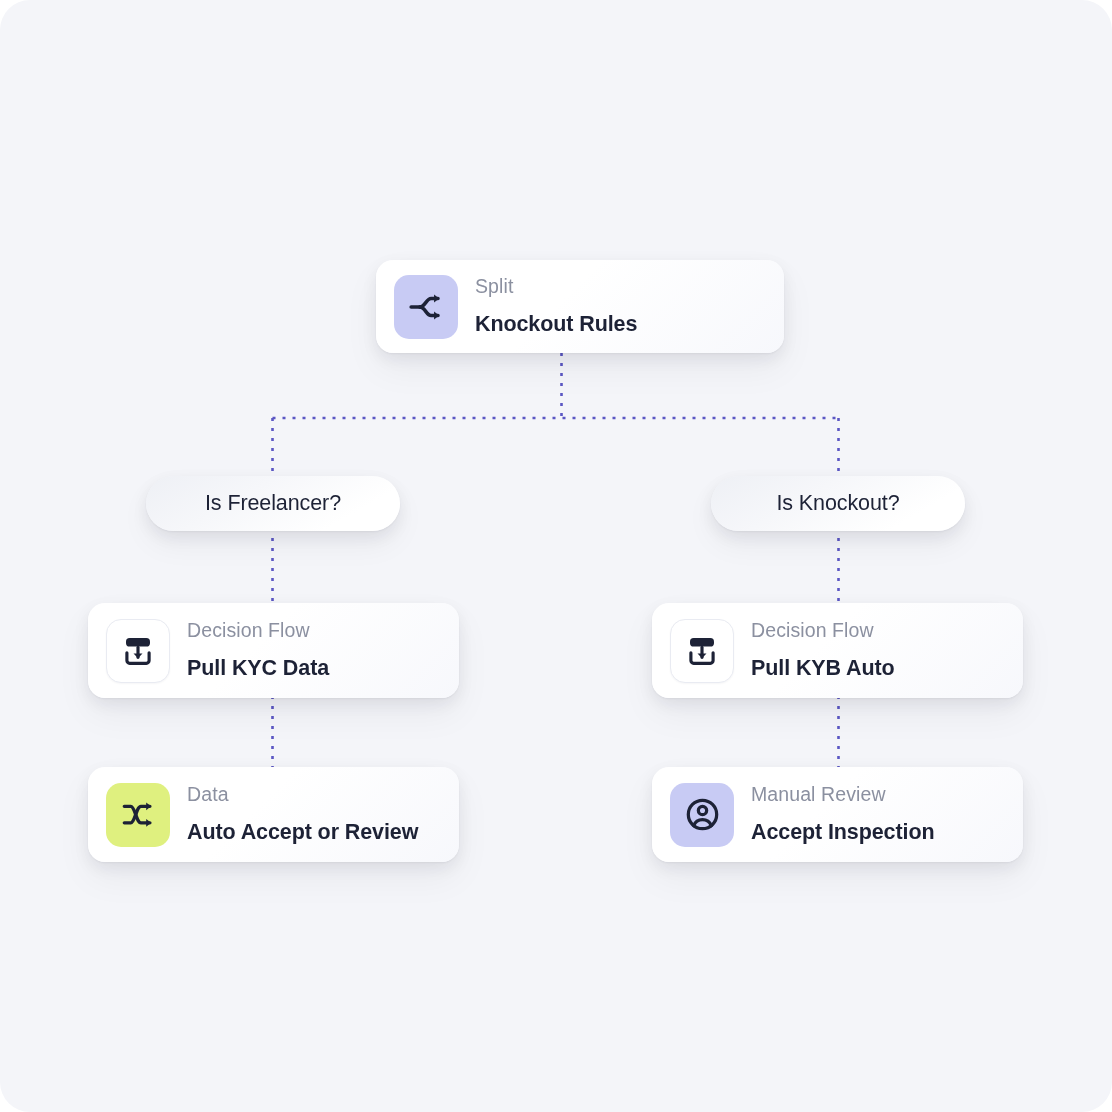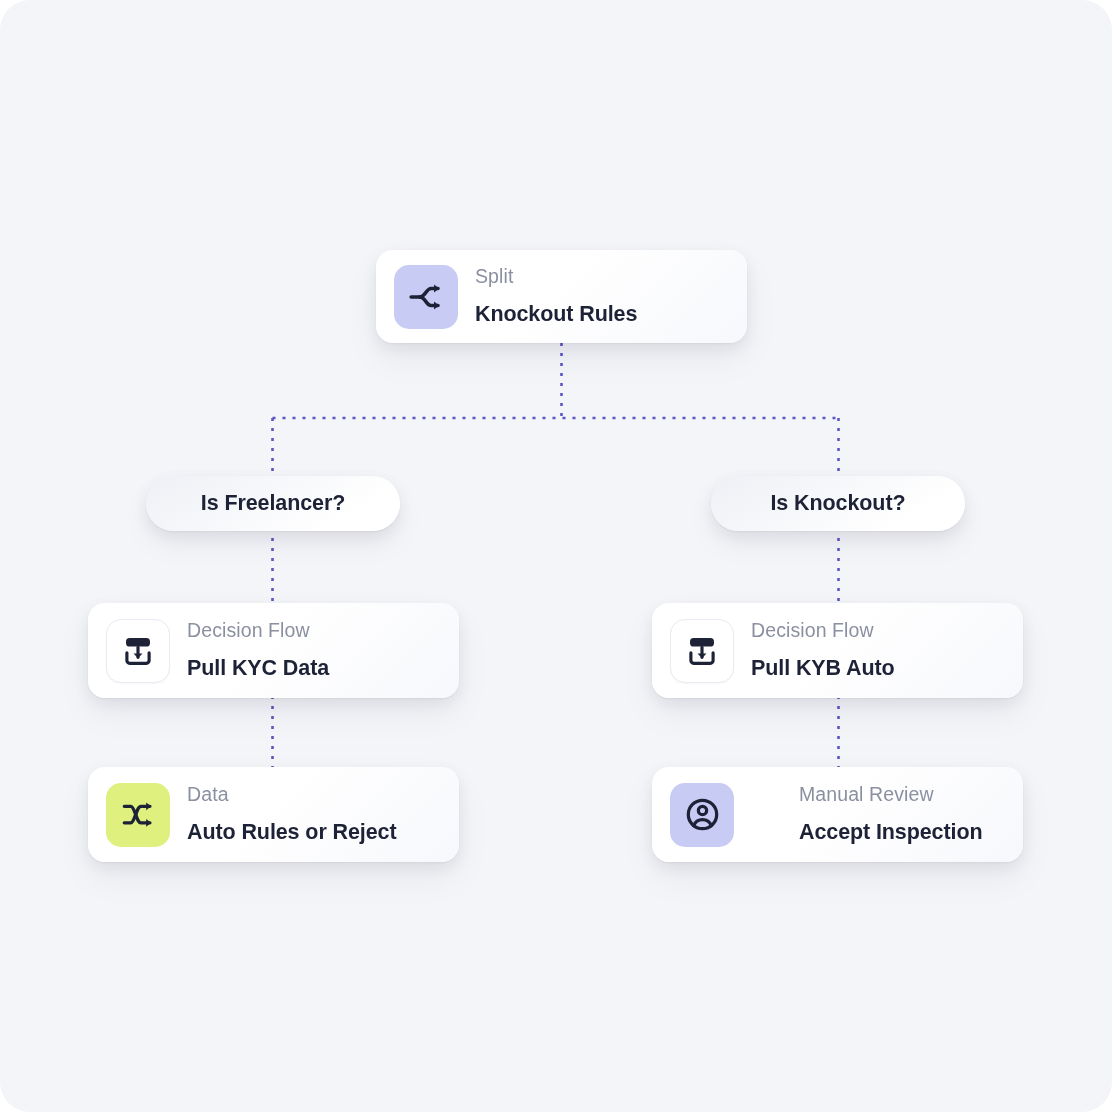--- a/index.html
+++ b/index.html
@@ -95,37 +95,37 @@
     align-items: center;
     justify-content: center;
     border-radius: 999px;
     background: linear-gradient(150deg, #eef0f5 0%, #f6f7fa 38%, #ffffff 78%);
     box-shadow: 0 1px 2px rgba(22,26,45,.05),
                 0 6px 16px rgba(22,26,45,.07),
                 0 14px 30px rgba(22,26,45,.05);
   }
   .pill span {
     font-size: 21.5px;
-    font-weight: bold;
+    font-weight: normal;
     color: #1d2236;
     letter-spacing: -.1px;
     white-space: nowrap;
   }
 
   
-  #node-root  { left: 376px; top: 250px;  width: 371px; height: 93px; }
+  #node-root  { left: 376px; top: 260px;  width: 408px; height: 93px; }
   
   #pill-left  { left: 146px; top: 476px; width: 254px; height: 55px; }
   #pill-right { left: 711px; top: 476px; width: 254px; height: 55px; }
   
   #node-kyc   { left: 88px;  top: 603px; width: 371px; height: 95px; }
   #node-kyb   { left: 652px; top: 603px; width: 371px; height: 95px; }
   
   #node-rule   { left: 88px;  top: 767px; width: 371px; height: 95px; }
-  #node-manual { left: 652px; top: 767px; width: 371px; height: 95px; gap: 48px; }
+  #node-manual { left: 652px; top: 767px; width: 371px; height: 95px; }
 </style>
 </head>
 <body>
 
 <div id="canvas">
 
   <svg id="edges" viewBox="0 0 1112 1112" width="1112" height="1112" aria-hidden="true">
     <g fill="none" stroke="#5b57c4" stroke-width="2.6" stroke-linecap="butt" stroke-dasharray="3 7">
 
       <path d="M561.5 343 L561.5 419"></path>
@@ -204,21 +204,21 @@
     <div class="tile lime">
       <svg width="37" height="37" viewBox="0 0 24 24" fill="none" stroke="#1d2236" stroke-width="2.2" stroke-linecap="round" stroke-linejoin="round">
         <path d="M2.8 6.7 H7.0 C9.7 6.7 10.6 17.4 13.6 17.4 H19.4"></path>
         <path d="M2.8 17.4 H7.0 C9.7 17.4 10.6 6.7 13.6 6.7 H19.4"></path>
         <path d="M17.0 4.2 L20.1 6.7 L17.0 9.2" fill="#1d2236" stroke="none"></path>
         <path d="M17.0 14.9 L20.1 17.4 L17.0 19.9" fill="#1d2236" stroke="none"></path>
       </svg>
     </div>
     <div class="meta">
       <div class="kicker">Data</div>
-      <div class="title">Auto Rules or Reject</div>
+      <div class="title">Auto Accept or Review</div>
     </div>
   </div>
 
   <div class="card" id="node-manual">
     <div class="tile lavender">
       <svg width="37" height="37" viewBox="0 0 24 24" fill="none" stroke="#1d2236" stroke-width="2.1" stroke-linecap="round" stroke-linejoin="round">
         <circle cx="12" cy="12" r="9.2"></circle>
         <circle cx="12" cy="9.4" r="2.7"></circle>
         <path d="M6.3 19.3 a6.1 6.1 0 0 1 11.4 0"></path>
       </svg>

